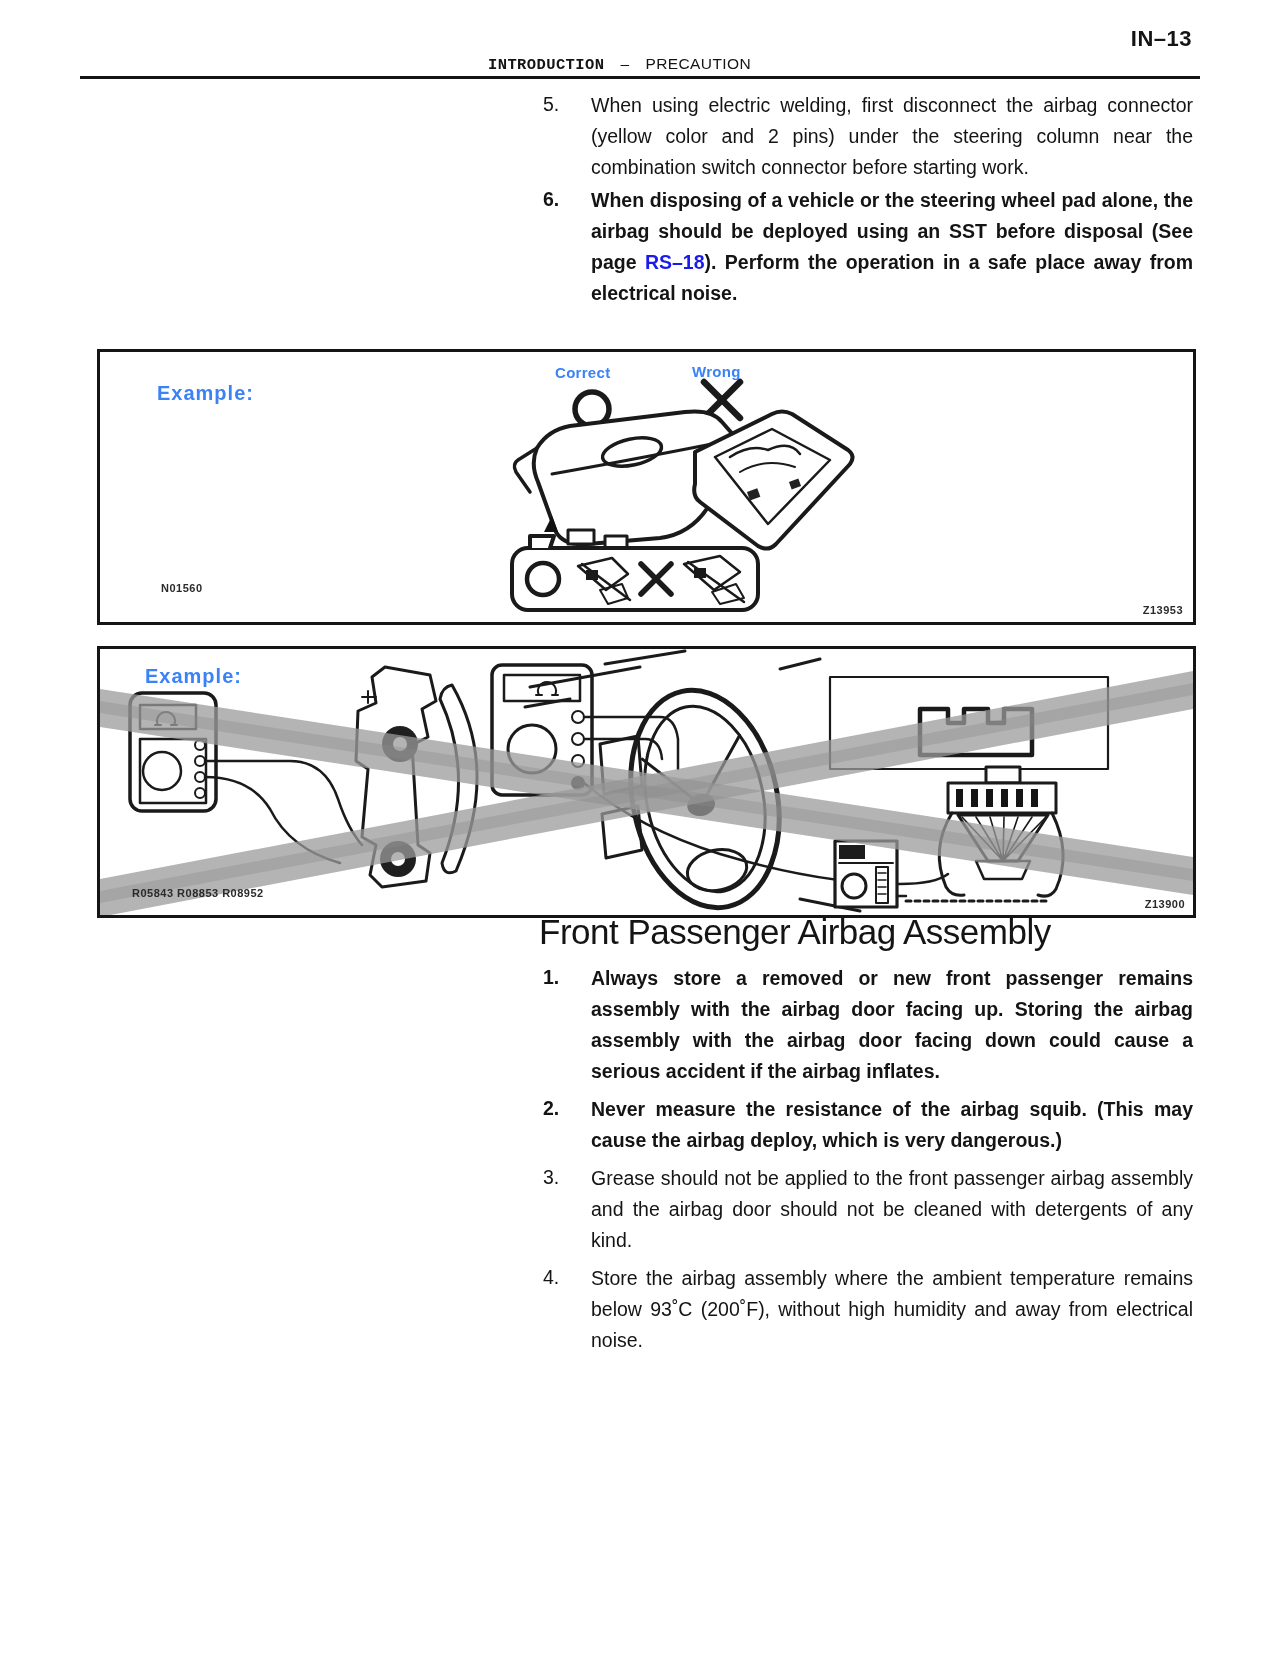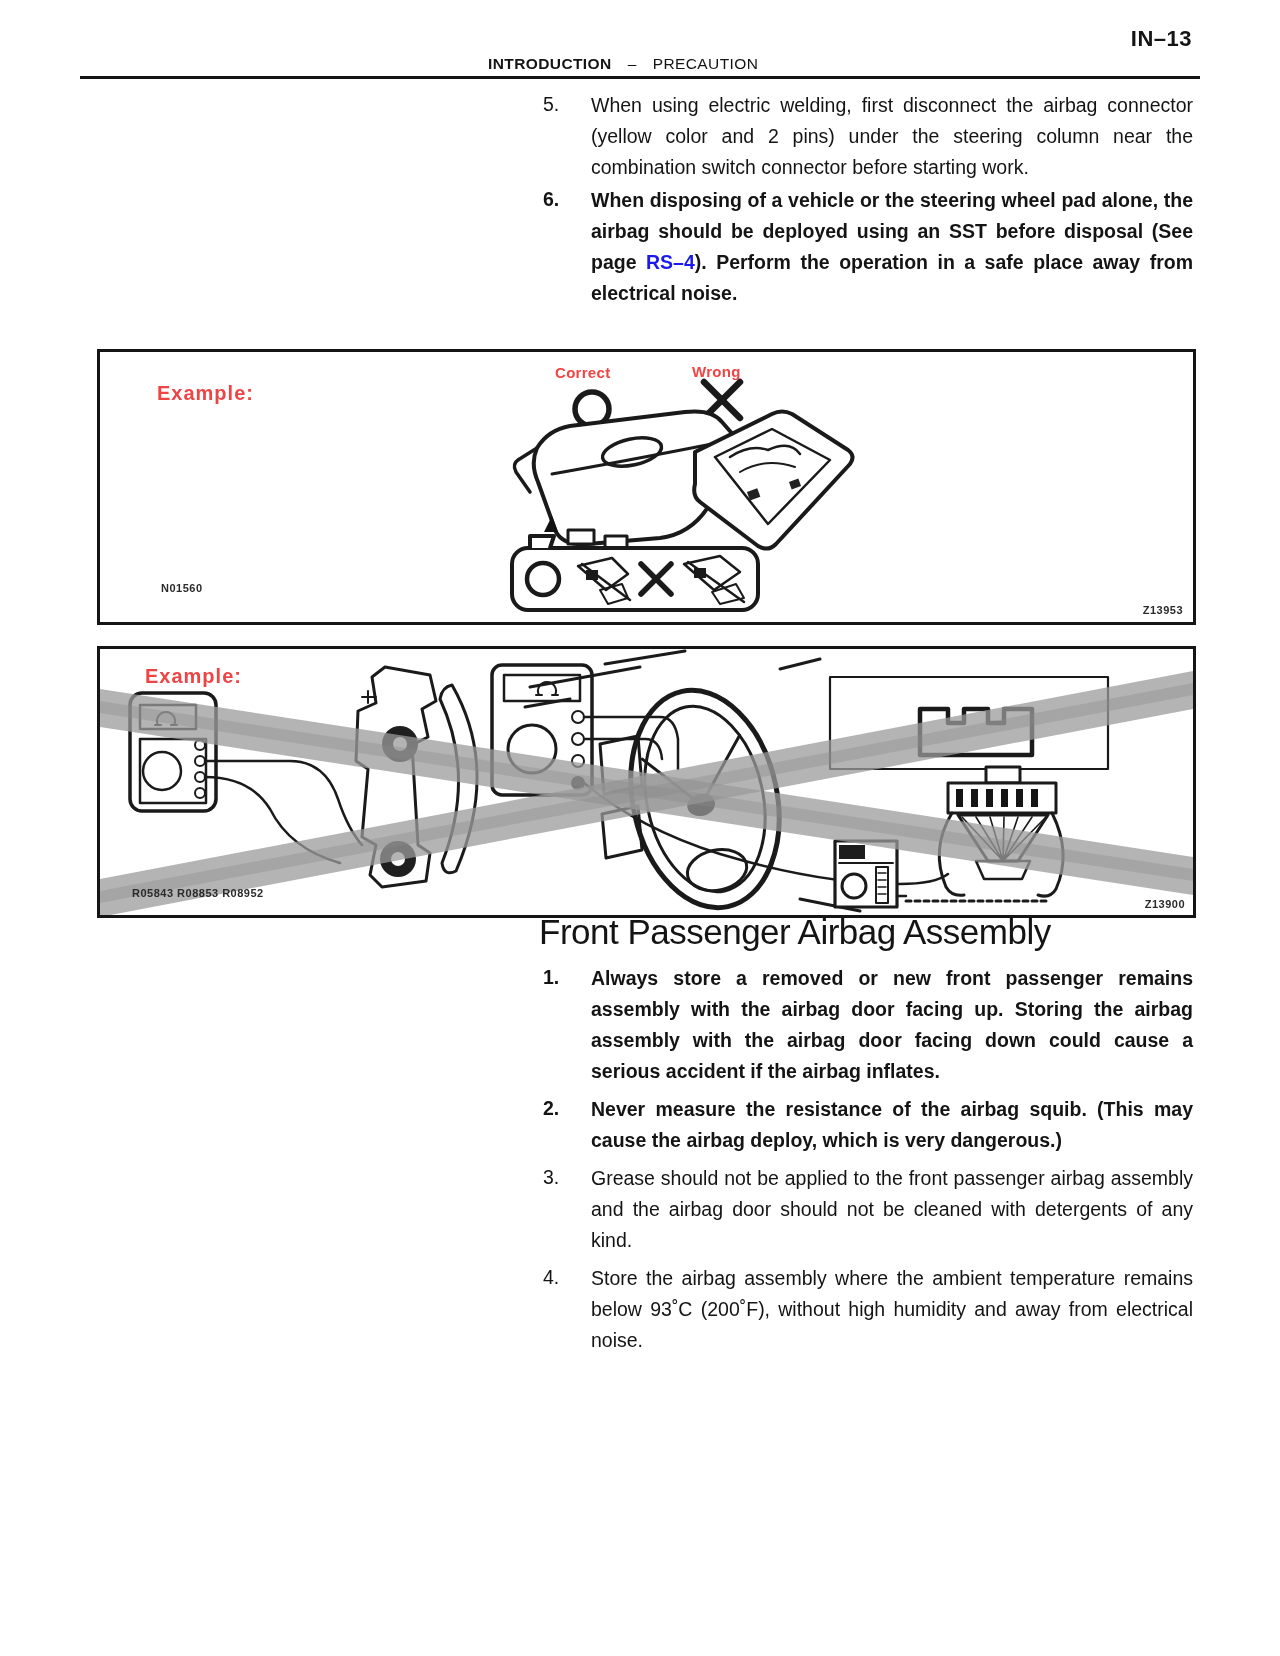--- a/index.html
+++ b/index.html
@@ -6,21 +6,21 @@
   body{
     width:1280px;height:1656px;background:#ffffff;position:relative;
     font-family:"Liberation Sans", sans-serif;color:#141414;
     -webkit-font-smoothing:antialiased;overflow:hidden;
   }
   .abs{position:absolute;}
 
   
   .page-number{right:88px;top:26px;font-size:22px;font-weight:bold;letter-spacing:.5px;}
   .running-header{left:488px;top:55px;font-size:15.5px;letter-spacing:.4px;white-space:nowrap;}
-  .rh-section{font-weight:bold;}
+  .rh-section{font-weight:bold;font-family:Liberation Mono, monospace;}
   .rh-sep{margin:0 16px;}
   .header-rule{left:80px;width:1120px;top:76px;height:3px;background:#141414;}
 
   
   .plist{left:543px;width:650px;}
   .plist .item{display:flex;margin-bottom:2px;}
   .plist .num{width:48px;flex:0 0 48px;font-size:19.5px;line-height:29px;}
   .plist .txt{width:602px;flex:0 0 602px;font-size:19.5px;line-height:31px;text-align:justify;}
   .plist .item.bold .num,.plist .item.bold .txt{font-weight:bold;}
   .plist2{top:963px;}
@@ -28,42 +28,42 @@
   .ref-link{color:#1a1aee;cursor:pointer;}
 
   
   .section-title{left:539px;top:912px;font-size:35px;font-weight:normal;letter-spacing:-.5px;white-space:nowrap;}
 
   
   .figure{border:3px solid #151515;background:#ffffff;}
   .fig1{left:97px;top:349px;width:1093px;height:270px;}
   .fig2{left:97px;top:646px;width:1093px;height:266px;}
   .figure svg{position:absolute;left:0;top:0;}
-  .fig-label{position:absolute;font-weight:bold;color:#ef4444;text-align:right;}
+  .fig-label{position:absolute;font-weight:bold;color:#3b82f6;text-align:right;}
   .example-label{font-size:20px;letter-spacing:1px;}
   .ok-ng-label{font-size:15px;letter-spacing:.3px;}
   .fig-code{position:absolute;font-size:11px;font-weight:bold;color:#2b2b2b;letter-spacing:.5px;margin-left:24px;}
 </style>
 </head>
 <body>
 
 <div class="abs page-number">IN–13</div>
 <div class="abs running-header">
   <span class="rh-section">INTRODUCTION</span><span class="rh-sep">–</span><span class="rh-subsection">PRECAUTION</span>
 </div>
 <div class="abs header-rule"></div>
 
 <div class="abs plist" style="top:90px;">
   <div class="item">
     <div class="num">5.</div>
     <div class="txt">When using electric welding, first disconnect the airbag connector (yellow color and 2 pins) under the steering column near the combination switch connector before starting work.</div>
   </div>
   <div class="item bold">
     <div class="num">6.</div>
-    <div class="txt"><span>When disposing of a vehicle or the steering wheel pad alone, the airbag should be deployed using an SST before disposal (See page </span><span class="ref-link">RS–4</span><span>). Perform the operation in a safe place away from electrical noise.</span></div>
+    <div class="txt"><span>When disposing of a vehicle or the steering wheel pad alone, the airbag should be deployed using an SST before disposal (See page </span><span class="ref-link">RS–18</span><span>). Perform the operation in a safe place away from electrical noise.</span></div>
   </div>
 </div>
 
 <div class="abs figure fig1">
   <svg width="1093" height="270" viewBox="0 0 1093 270">
     <g fill="none" stroke="#1a1a1a" stroke-linecap="round" stroke-linejoin="round">
 
       <circle cx="492" cy="57" r="17" stroke-width="5.5"></circle>
 
       <g stroke-width="6.5">

